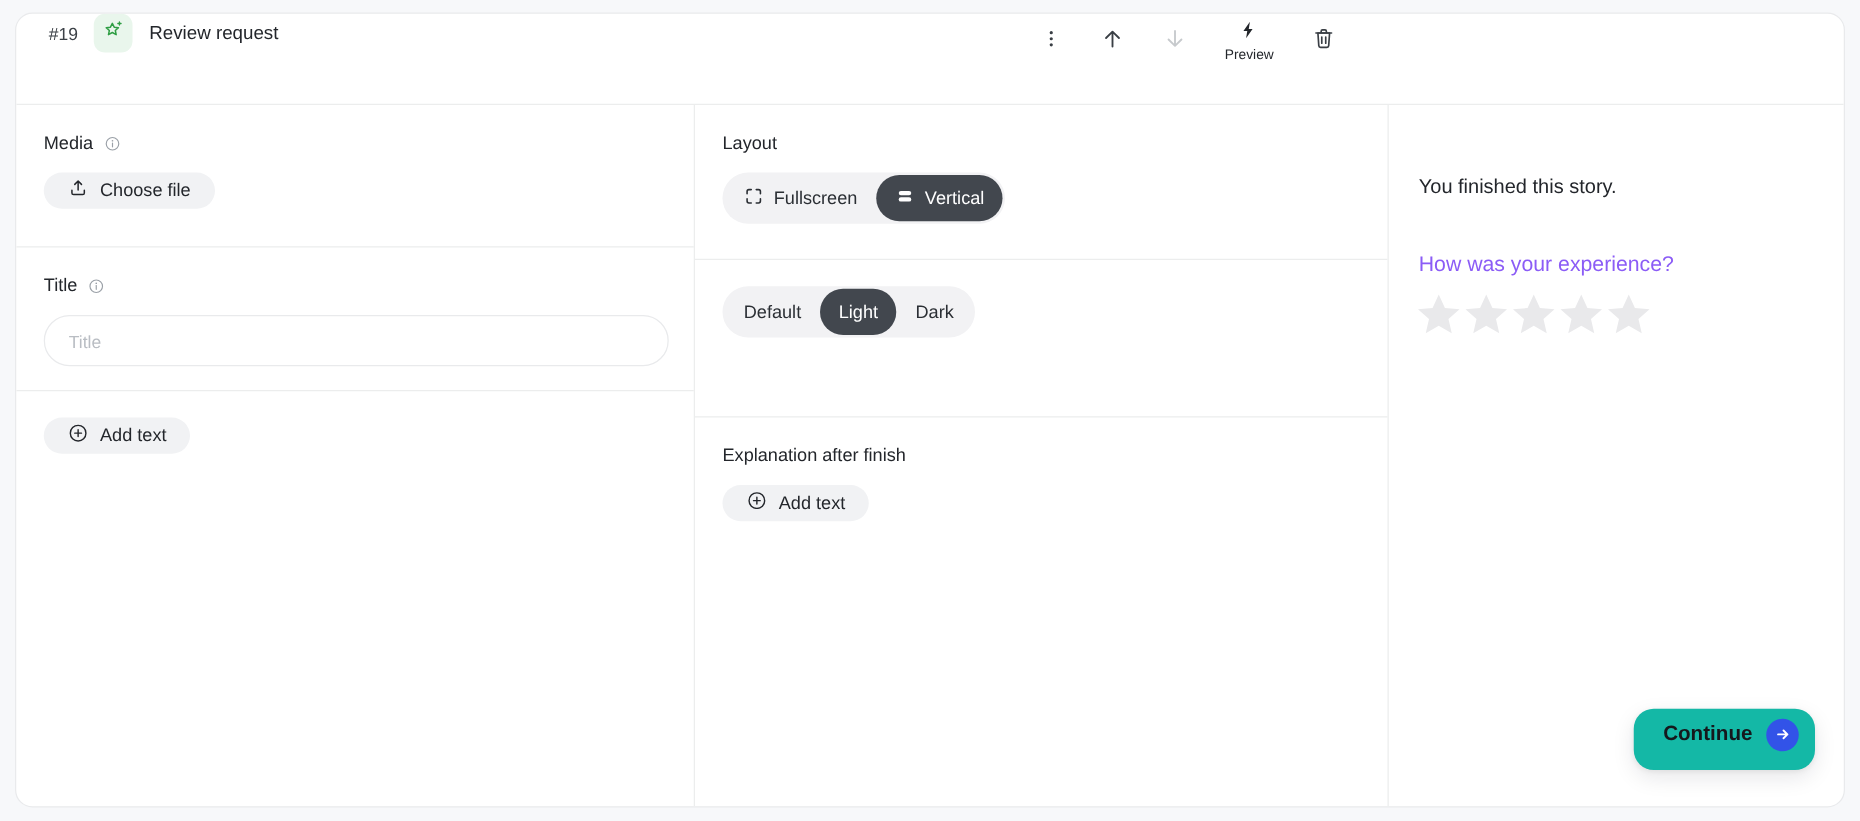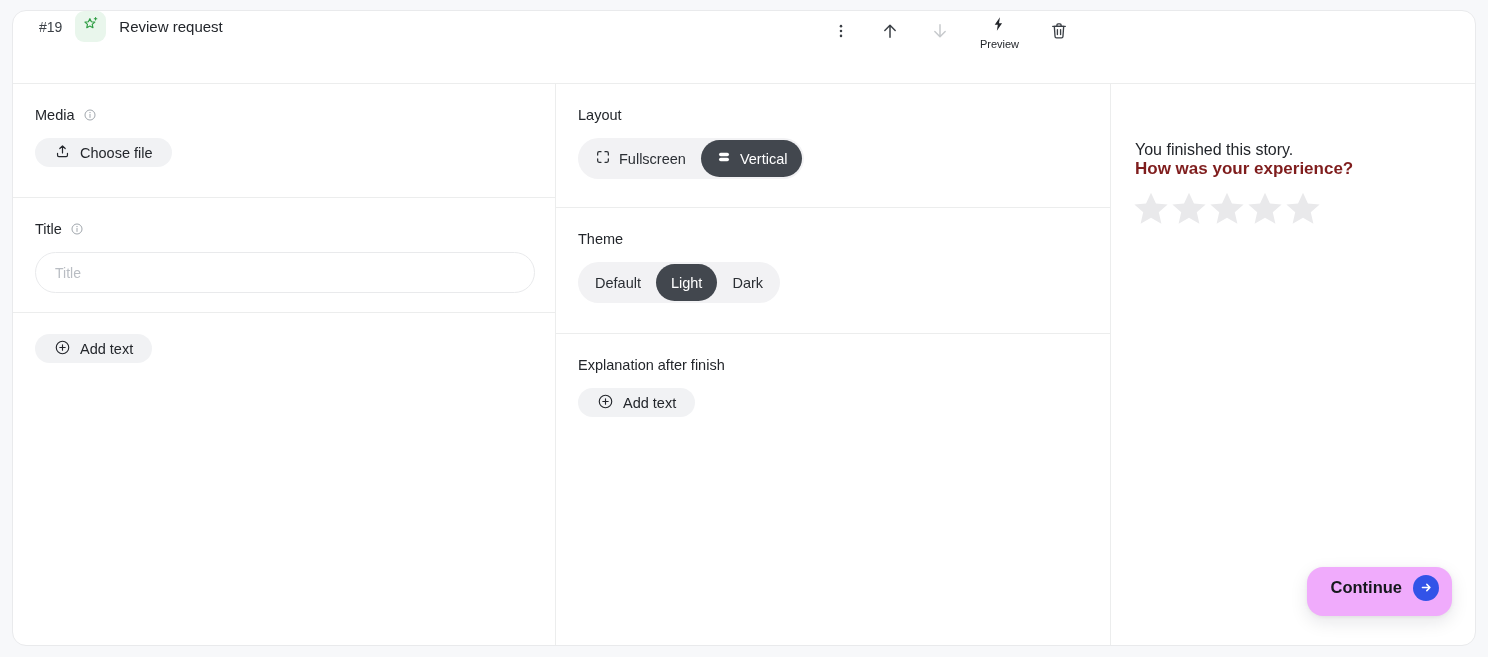--- a/index.html
+++ b/index.html
@@ -109,30 +109,30 @@
     height: 37px;
     padding: 0 15px;
     background: transparent; border: none; border-radius: 19px;
     font-family: Liberation Sans, sans-serif; font-size: 14.5px; color: #2b2f34;
     cursor: pointer;
   }
   .segment.selected { background: #42474e; color: #ffffff; }
   
   .preview-heading { font-size: 20px; font-weight: bold; color: #15181c; letter-spacing: .2px; }
   .preview-body { font-size: 16px; color: #23262b; margin-top: 31px; }
-  .preview-question { font-size: 17px; font-weight: bold; color: #7f1d1d; }
+  .preview-question { font-size: 17px; font-weight: normal; color: #8b5cf6; margin-top: 43px; }
   .stars { display: flex; gap: 0px; margin-top: 11px; margin-left: -3px; }
   .star { display: inline-flex; cursor: pointer; }
   .continue-btn {
     position: absolute;
     right: 23px; bottom: 29px;
     display: inline-flex; align-items: center; gap: 11px;
     height: 49px;
     padding: 0 13px 8px 24px;
-    background: #f0abfc;
+    background: #14b8a6;
     border: none; border-radius: 16px;
     box-shadow: 0 6px 18px rgba(17,24,39,.10), 0 1px 4px rgba(0,0,0,.06);
     font-family: inherit; font-size: 16.5px; font-weight: bold; color: #15181c;
     cursor: pointer;
   }
   .continue-circle {
     width: 26px; height: 26px; border-radius: 50%;
     background: #3253e8;
     display: flex; align-items: center; justify-content: center;
   }
@@ -272,23 +272,20 @@
                 <rect x="4.5" y="5.6" width="15" height="5.2" rx="2.6"></rect>
                 <rect x="4.5" y="13.2" width="15" height="5.2" rx="2.6"></rect>
               </svg>
             </span>
             <span>Vertical</span>
           </button>
         </div>
       </section>
 
       <section class="s2">
-        <div class="label-row">
-          <span>Theme</span>
-        </div>
         <div class="segmented">
           <button class="segment">
             <span>Default</span>
           </button>
           <button class="segment selected">
             <span>Light</span>
           </button>
           <button class="segment">
             <span>Dark</span>
           </button>

